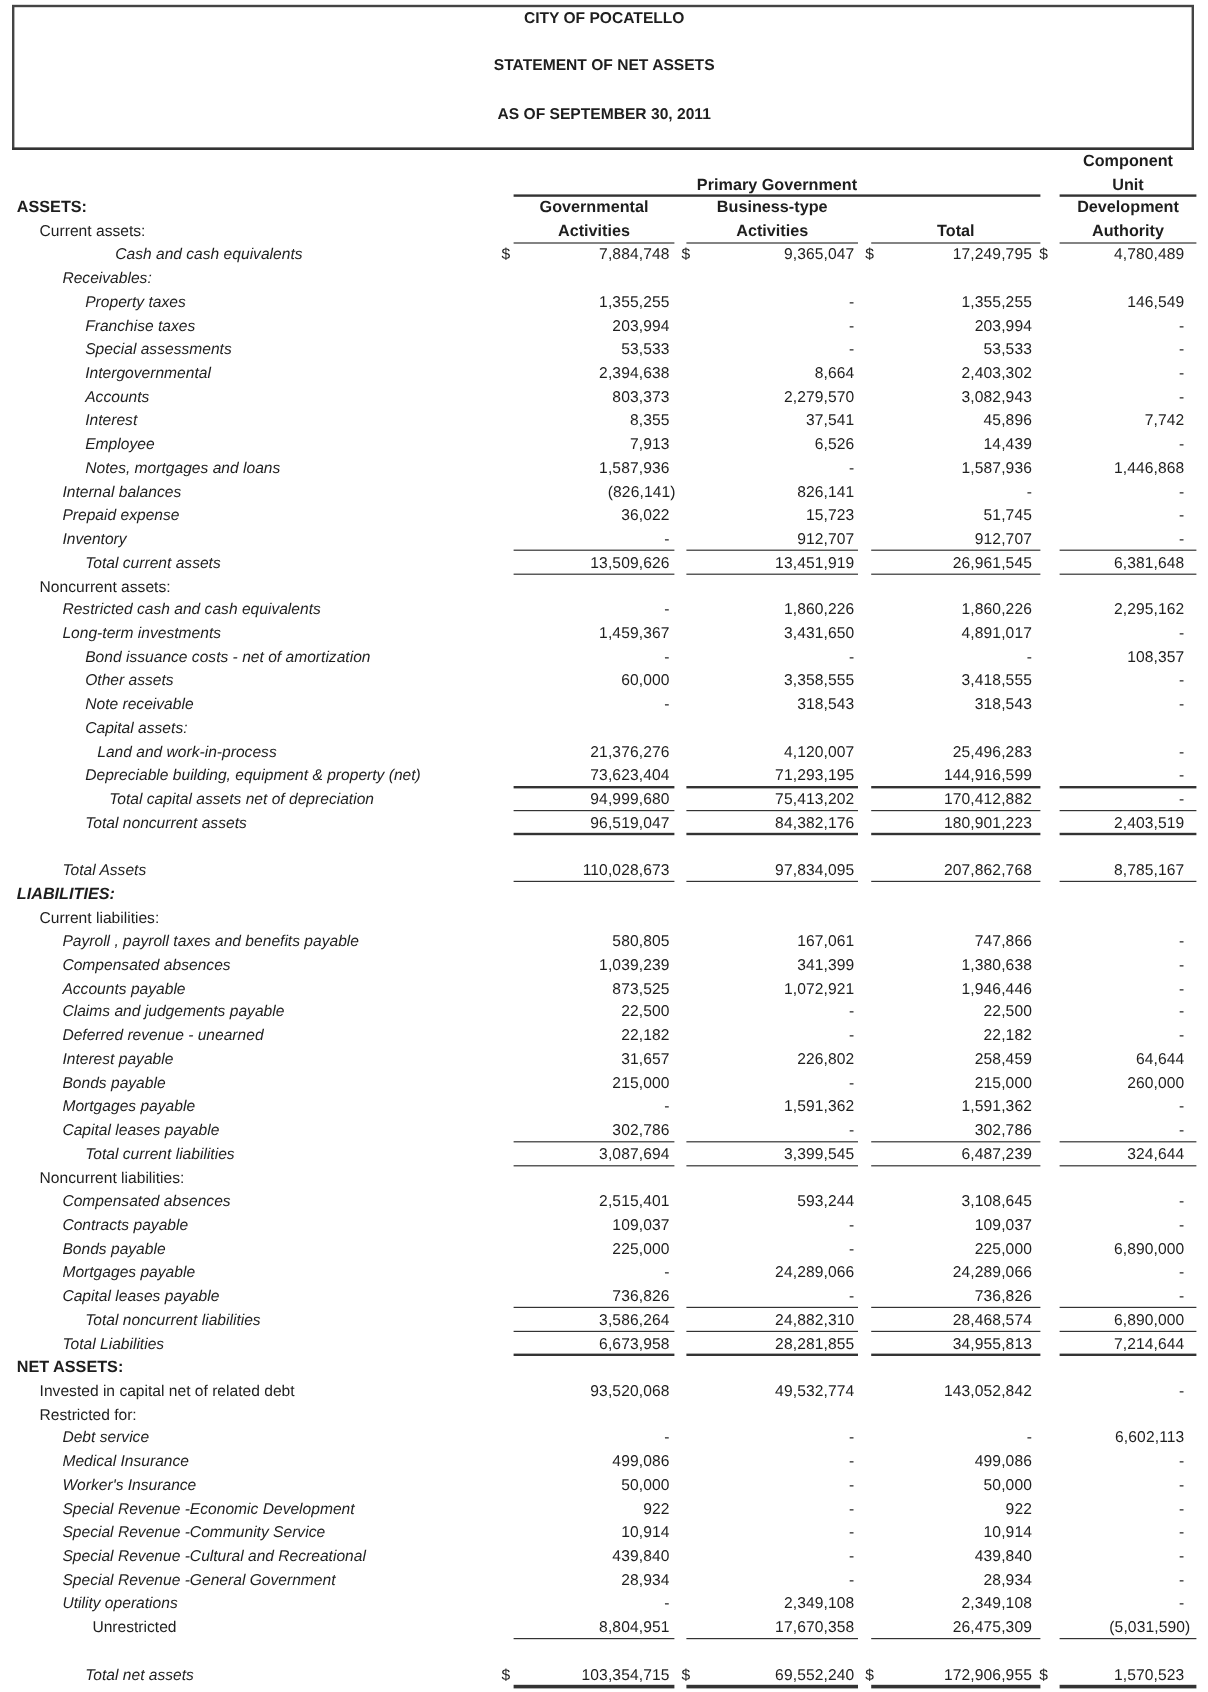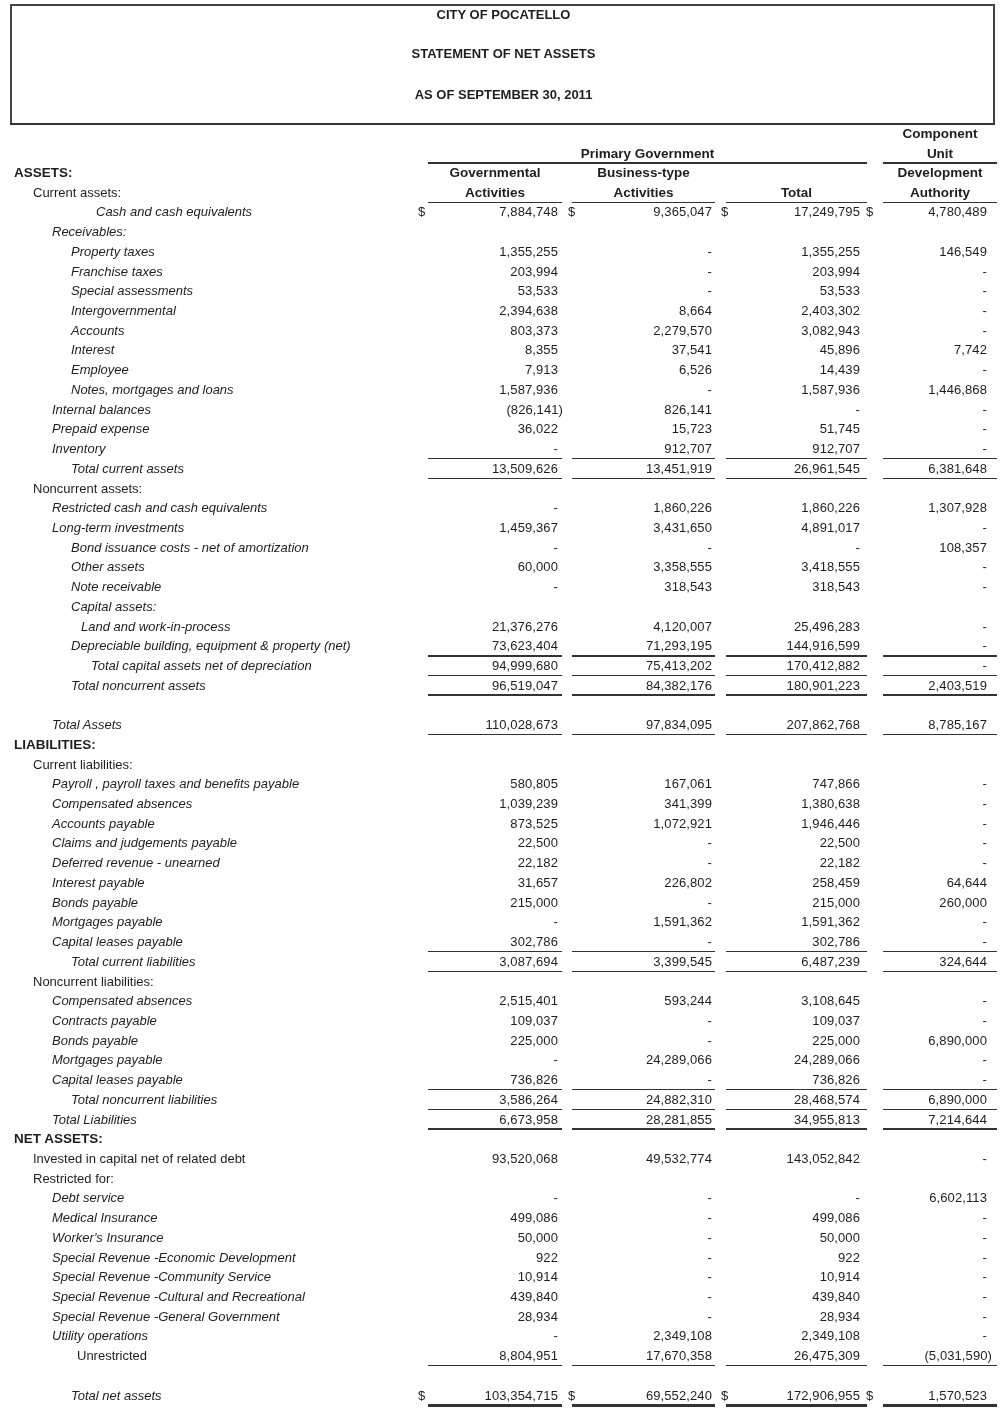--- a/index.html
+++ b/index.html
@@ -169,21 +169,21 @@
     <div class="u ux3" style="top: 477.52px;"></div>
     <div class="u ux4" style="top: 477.52px;"></div>
     <div class="row" style="top: 478.52px;">
       <span class="lbl normal" style="left: 33px;">Noncurrent assets:</span>
     </div>
     <div class="row" style="top: 498.24px;">
       <span class="lbl ital" style="left: 52px;">Restricted cash and cash equivalents</span>
       <span class="num c1">-</span>
       <span class="num c2">1,860,226</span>
       <span class="num c3">1,860,226</span>
-      <span class="num c4">1,307,928</span>
+      <span class="num c4">2,295,162</span>
     </div>
     <div class="row" style="top: 517.96px;">
       <span class="lbl ital" style="left: 52px;">Long-term investments</span>
       <span class="num c1">1,459,367</span>
       <span class="num c2">3,431,650</span>
       <span class="num c3">4,891,017</span>
       <span class="num c4">-</span>
     </div>
     <div class="row" style="top: 537.68px;">
       <span class="lbl ital" style="left: 71px;">Bond issuance costs - net of amortization</span>
@@ -255,21 +255,21 @@
       <span class="num c1">110,028,673</span>
       <span class="num c2">97,834,095</span>
       <span class="num c3">207,862,768</span>
       <span class="num c4">8,785,167</span>
     </div>
     <div class="u ux1" style="top: 733.88px;"></div>
     <div class="u ux2" style="top: 733.88px;"></div>
     <div class="u ux3" style="top: 733.88px;"></div>
     <div class="u ux4" style="top: 733.88px;"></div>
     <div class="row" style="top: 734.88px;">
-      <span class="lbl bold" style="left: 14px;">LIABILITIES:</span>
+      <span class="lbl bold" style="left: 14px; font-style: italic;">LIABILITIES:</span>
     </div>
     <div class="row" style="top: 754.6px;">
       <span class="lbl normal" style="left: 33px;">Current liabilities:</span>
     </div>
     <div class="row" style="top: 774.32px;">
       <span class="lbl ital" style="left: 52px;">Payroll , payroll taxes and benefits payable</span>
       <span class="num c1">580,805</span>
       <span class="num c2">167,061</span>
       <span class="num c3">747,866</span>
       <span class="num c4">-</span>

